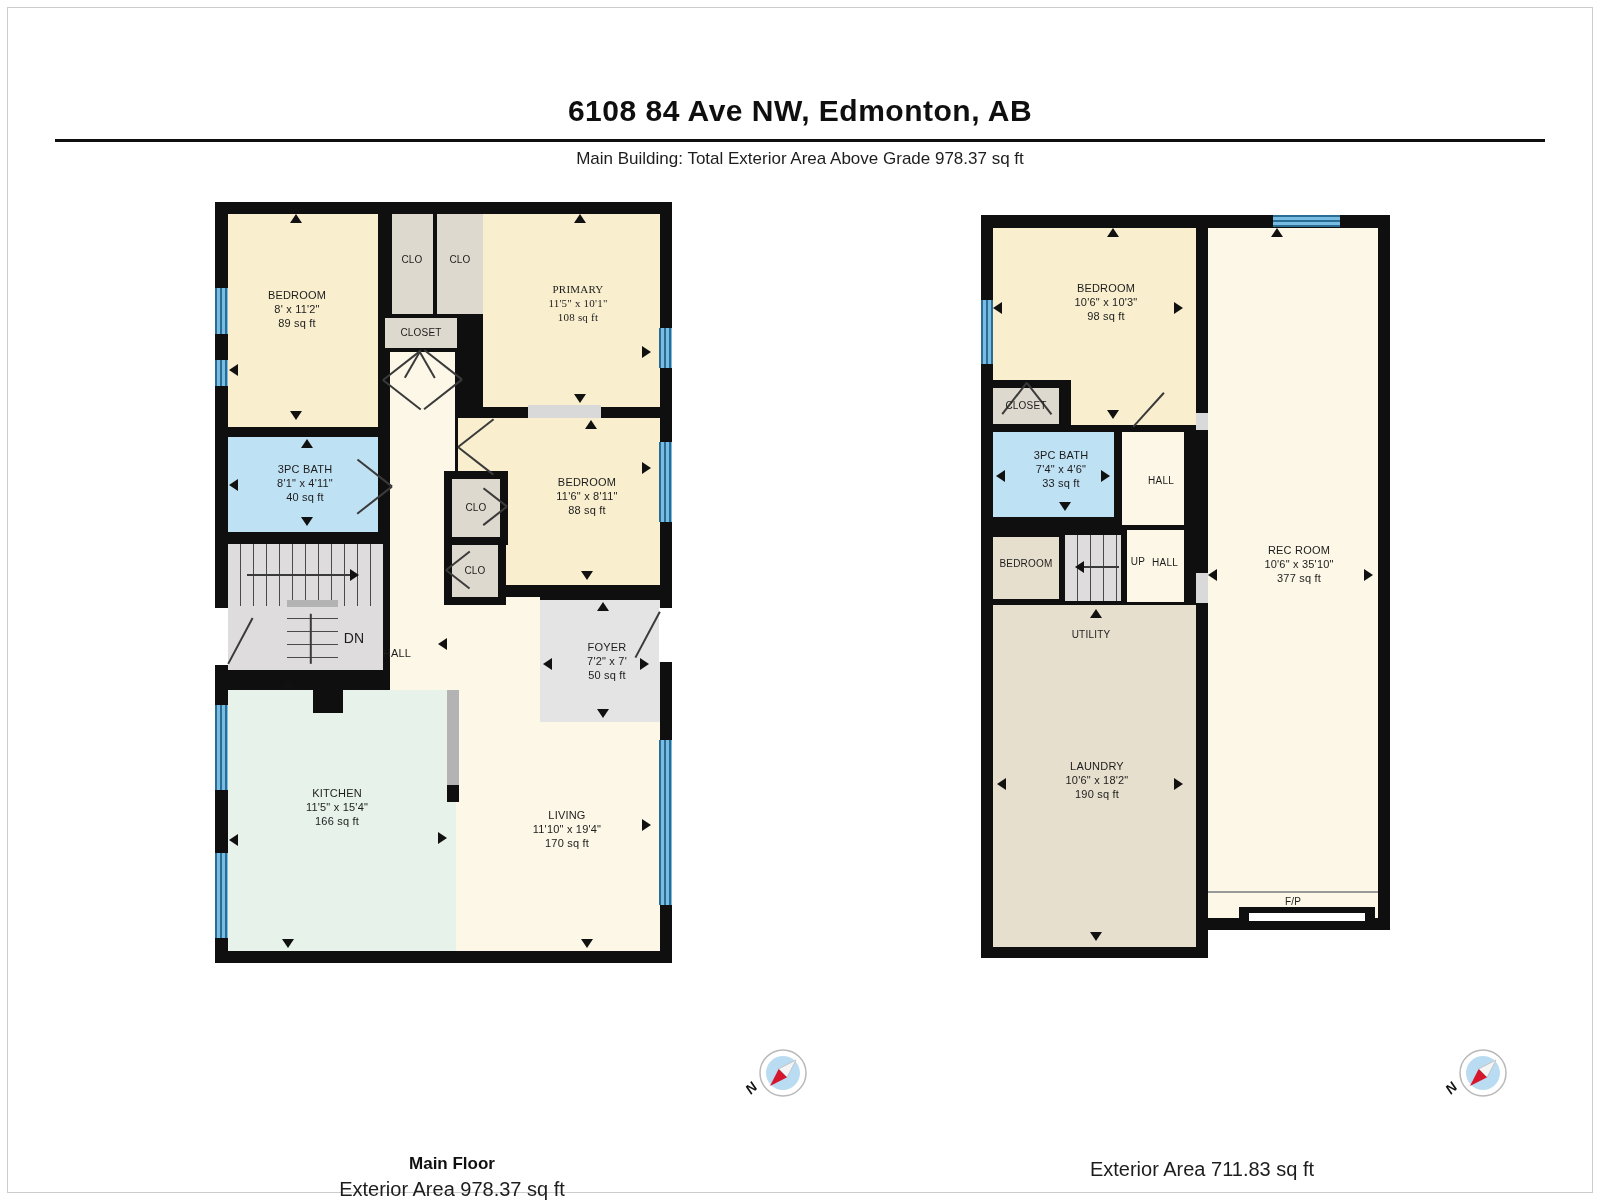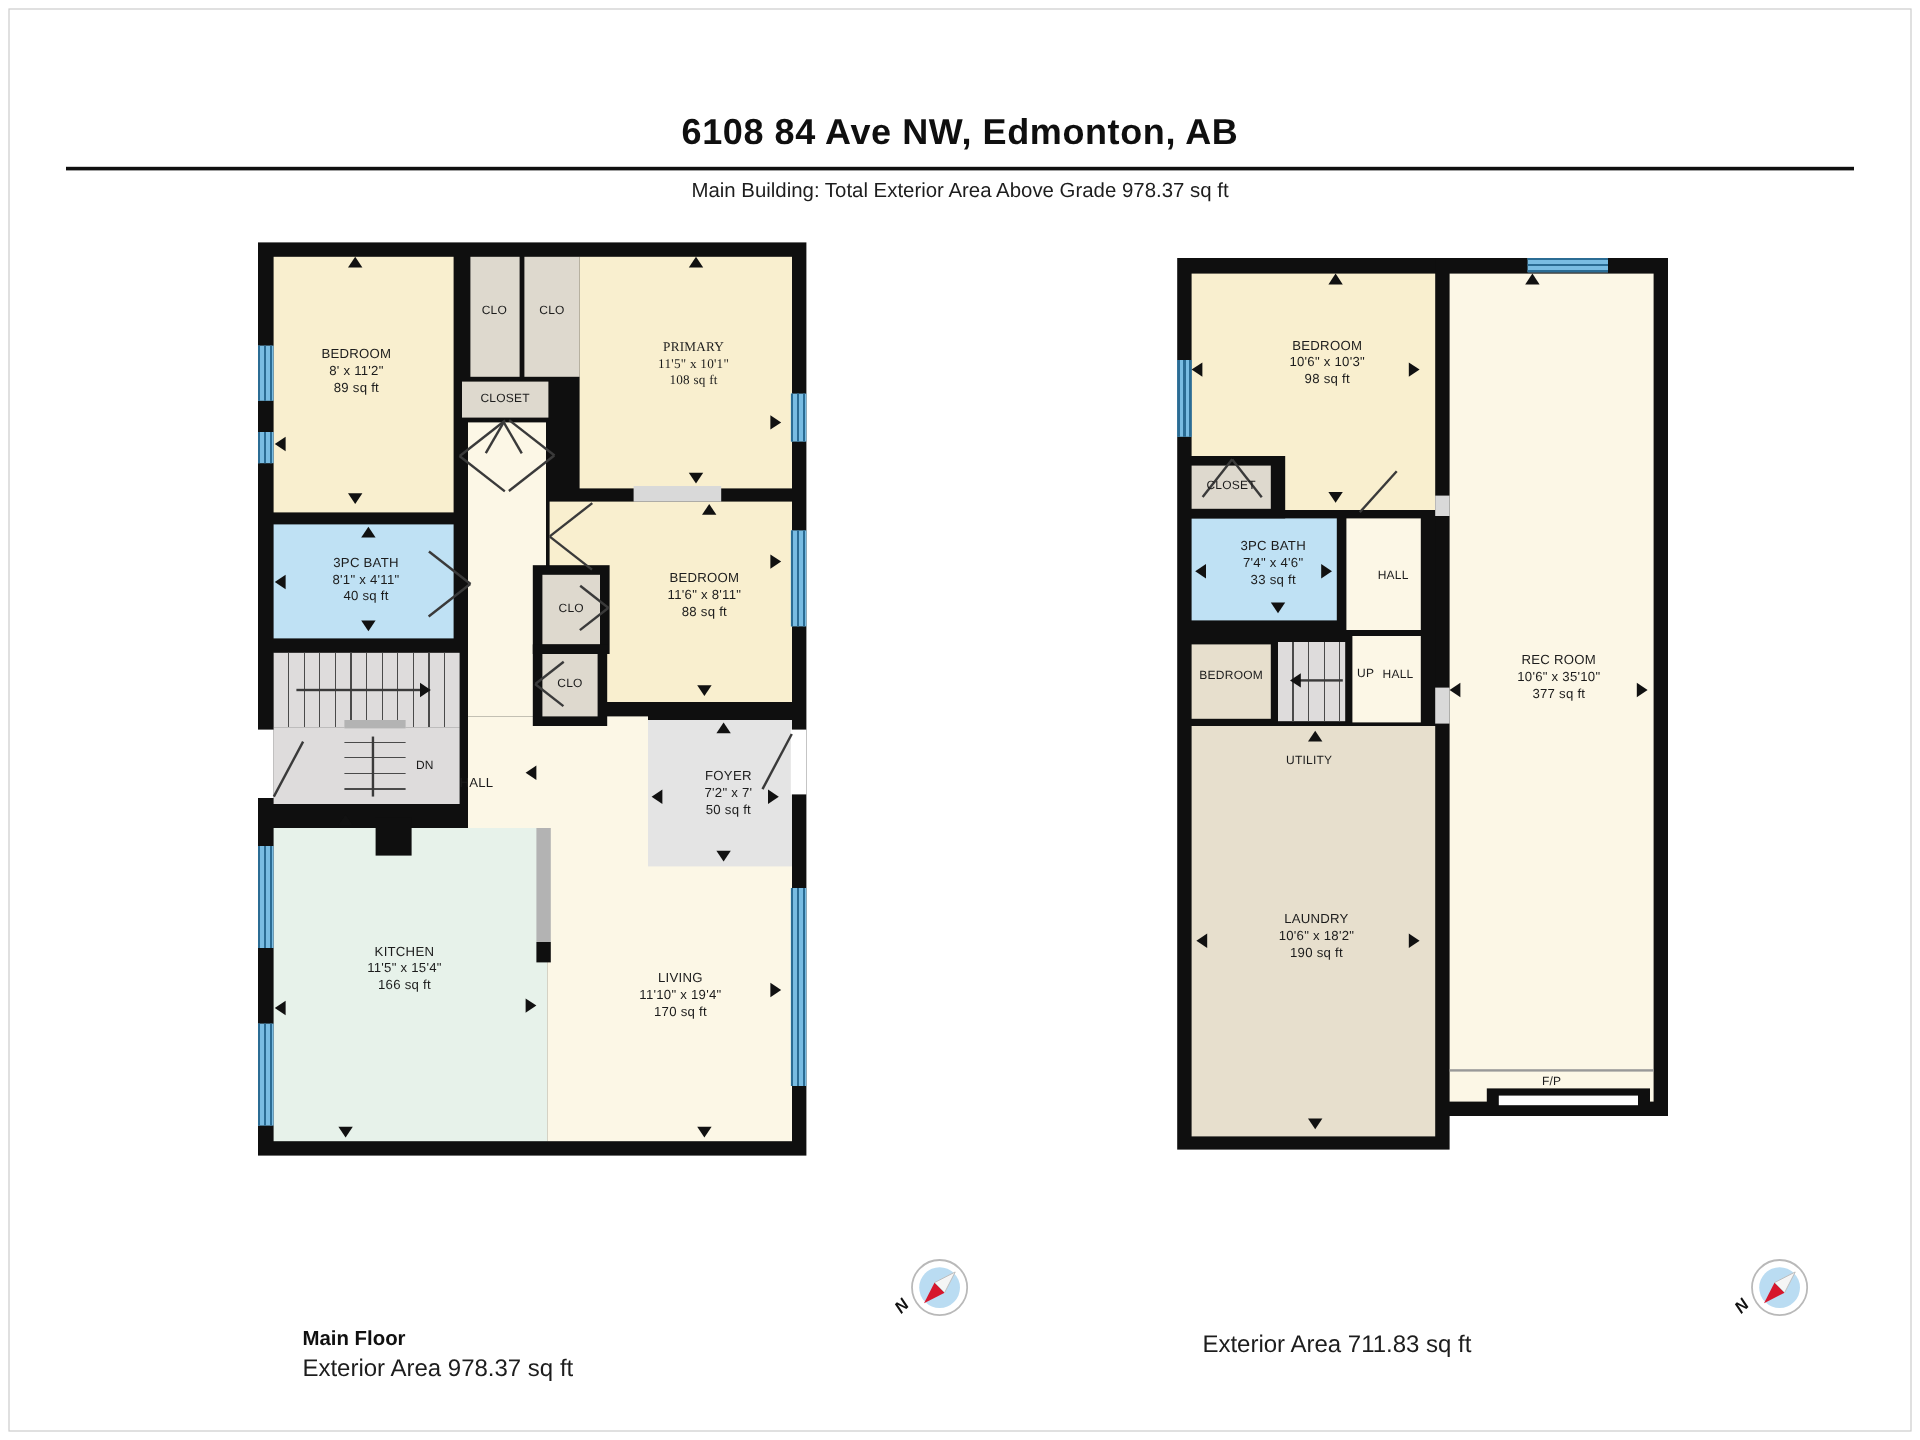--- a/index.html
+++ b/index.html
@@ -9,21 +9,21 @@
   .page-frame{position:absolute;left:7px;top:7px;right:7px;bottom:7px;
               border:1px solid #cccccc;pointer-events:none}
   .page-title{position:absolute;top:94px;left:0;width:1600px;text-align:center;
               font-size:30px;font-weight:bold;color:#0f0f0f;letter-spacing:.5px}
   .title-rule{position:absolute;top:139px;left:55px;width:1490px;height:3px;background:#0f0f0f}
   .page-subtitle{position:absolute;top:149px;left:0;width:1600px;text-align:center;
                  font-size:17px;color:#1d1d1d}
   .floor{position:absolute}
   .plan-label{position:absolute;transform:translate(-50%,-50%);text-align:center;
               white-space:pre;color:#1c1c1c;line-height:1.25;letter-spacing:.2px}
-  .caption{position:absolute;top:1106px;width:400px;}
+  .caption{position:absolute;top:1154px;width:400px;text-align:center}
   .cap-title{font-size:17px;font-weight:bold;color:#101010}
   .cap-area{font-size:20px;color:#1d1d1d;margin-top:4px}
   .compass{position:absolute;width:48px;height:48px}
   .compass-n{position:absolute;left:-13px;top:31px;font-size:14px;font-weight:bold;
              font-style:italic;color:#111;transform:rotate(-45deg)}
   .arrow-up{width:0;height:0;border-left:6px solid transparent;border-right:6px solid transparent;border-bottom:9px solid #111}
   .arrow-down{width:0;height:0;border-left:6px solid transparent;border-right:6px solid transparent;border-top:9px solid #111}
   .arrow-left{width:0;height:0;border-top:6px solid transparent;border-bottom:6px solid transparent;border-right:9px solid #111}
   .arrow-right{width:0;height:0;border-top:6px solid transparent;border-bottom:6px solid transparent;border-left:9px solid #111}
 </style>
@@ -131,21 +131,21 @@
 88 sq ft</div>
       <div class="plan-label" style="left: 122px; top: 606px; font-size: 11px;">KITCHEN
 11'5" x 15'4"
 166 sq ft</div>
       <div class="plan-label" style="left: 352px; top: 628px; font-size: 11px;">LIVING
 11'10" x 19'4"
 170 sq ft</div>
       <div class="plan-label" style="left: 392px; top: 460px; font-size: 11px;">FOYER
 7'2" x 7'
 50 sq ft</div>
-      <div class="plan-label" style="left: 139px; top: 437px; font-size: 10px;">DN</div>
+      <div class="plan-label" style="left: 139px; top: 437px; font-size: 14px;">DN</div>
       <div class="plan-label" style="left: 182px; top: 452px; font-size: 11px;">HALL</div>
       <div class="plan-label" style="left: 261px; top: 306px; font-size: 10px;">CLO</div>
       <div class="plan-label" style="left: 260px; top: 369px; font-size: 10px;">CLO</div>
     </div>
     <div class="floor" style="left: 981px; top: 215px; width: 409px; height: 743px;">
       <div class="abs" style="left: 0px; top: 0px; width: 227px; height: 743px; background: rgb(15, 15, 15);"></div>
       <div class="abs" style="left: 215px; top: 0px; width: 194px; height: 715px; background: rgb(15, 15, 15);"></div>
       <div class="abs" style="left: 12px; top: 13px; width: 203px; height: 197px; background: rgb(249, 239, 207);"></div>
       <div class="abs" style="left: 12px; top: 217px; width: 121px; height: 85px; background: rgb(191, 225, 244);"></div>
       <div class="abs" style="left: 141px; top: 217px; width: 62px; height: 93px; background: rgb(252, 247, 230);"></div>

